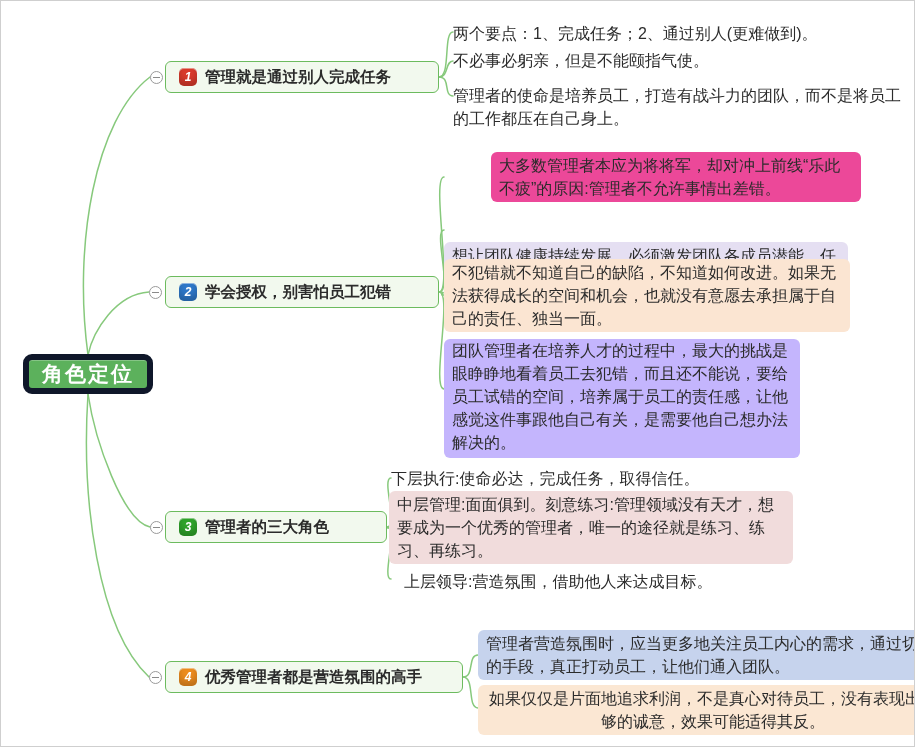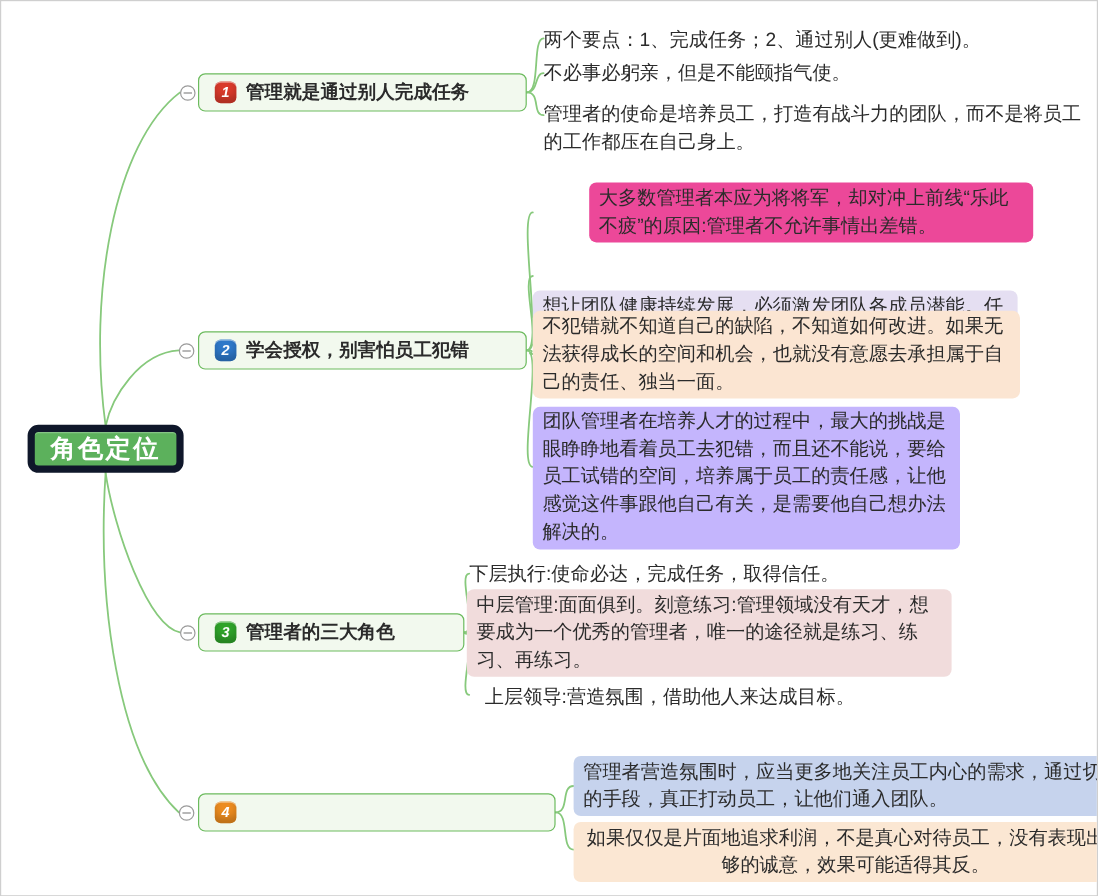--- a/index.html
+++ b/index.html
@@ -110,17 +110,18 @@
   <div class="bnode" style="left: 164px; top: 510px; width: 222px; background: rgb(242, 249, 238);">
     <span class="badge" style="background: rgb(47, 163, 42);">3</span>
     <span>管理者的三大角色</span>
   </div>
   <div class="leaf plain" style="left:390px;top:466px;width:470px;">下层执行:使命必达，完成任务，取得信任。</div>
   <div class="leaf block" style="left: 388px; top: 490px; width: 404px; background: rgb(241, 220, 220);">中层管理:面面俱到。刻意练习:管理领域没有天才，想要成为一个优秀的管理者，唯一的途径就是练习、练习、再练习。</div>
   <div class="leaf plain" style="left:390px;top:569px;width:470px;margin-left:13px;">上层领导:营造氛围，借助他人来达成目标。</div>
 
   <div class="bnode" style="left: 164px; top: 660px; width: 298px; background: rgb(242, 249, 238);">
     <span class="badge" style="background: rgb(236, 140, 31);">4</span>
+    <span>优秀管理者都是营造氛围的高手</span>
   </div>
   <div class="leaf block" style="left: 477px; top: 629px; width: 496px; background: rgb(198, 211, 237);">管理者营造氛围时，应当更多地关注员工内心的需求，通过切实可行的手段，真正打动员工，让他们通入团队。</div>
   <div class="leaf block" style="left: 477px; top: 684px; width: 470px; background: rgb(251, 231, 211); text-align: center;">如果仅仅是片面地追求利润，不是真心对待员工，没有表现出足够的诚意，效果可能适得其反。</div>
 
 </div>
 
 </body></html>

